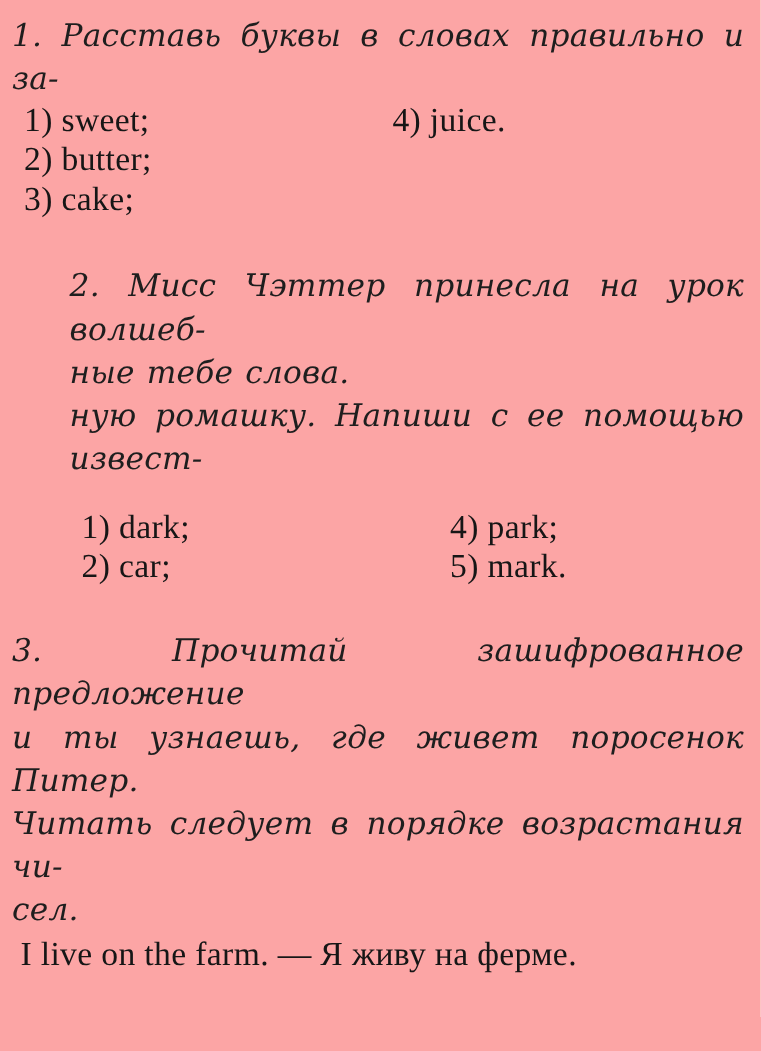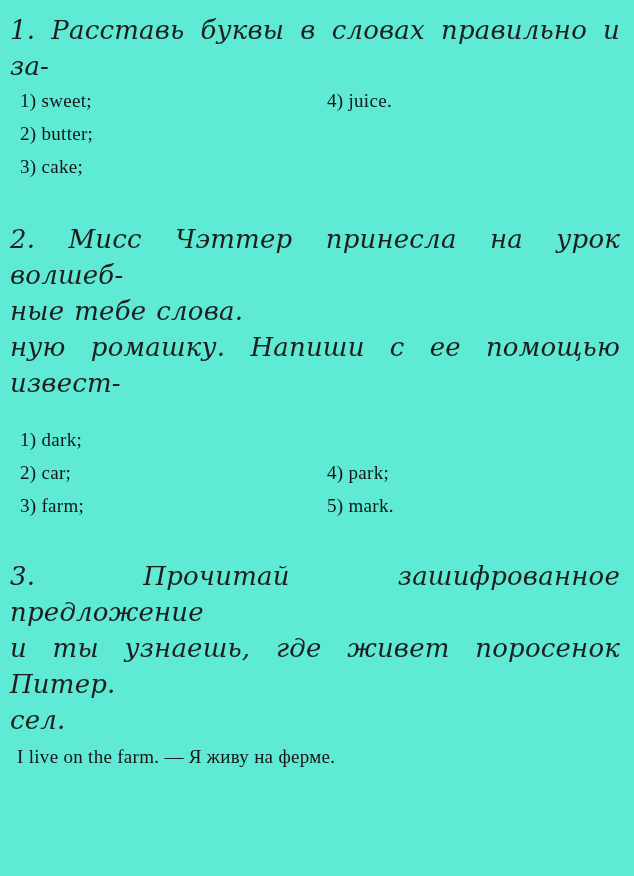--- a/index.html
+++ b/index.html
@@ -2,52 +2,52 @@
 <html><head>
 <meta charset="utf-8">
 <style>
   html,body{margin:0;padding:0;background:#ffffff;}
   .page{
     position:relative;
     width:634px;height:876px;
     box-sizing:border-box;
     padding:12px 14px 0 10px;
     overflow:hidden;
-    background:#5eead4;
+    background:#fca5a5;
     color:#1b1b1b;
     font-family:"Liberation Serif", serif;
   }
   .instr{
     font-family:"DejaVu Serif", serif;
     font-style:italic;
     font-size:26px;
     line-height:36px;
     letter-spacing:0.2px;
     word-spacing:1.5px;
     color:#1e1e1e;
   }
   .instr .line{white-space:nowrap;}
   .instr .line.just{
     white-space:normal;
     text-align:justify;
     text-align-last:justify;
   }
   .ans{
     font-family:"Liberation Serif", serif;
-    font-size:19px;
+    font-size:28px;
     line-height:33px;
     letter-spacing:0.3px;
     color:#161616;
   }
   .list{display:flex;margin-left:10px;}
   .col-left{width:307px;}
   .col-right{flex:1;}
   .item{white-space:nowrap;}
   .sentence{margin-left:7px;white-space:nowrap;}
-  .mt-t2{margin-top:38px;}
+  .mt-t2{margin-top:38px;margin-left:48px;}
   .mt-t3{margin-top:36px;}
   .mt-list2{margin-top:22px;align-items:flex-end;}
   .mt-ans3{margin-top:2px;}
 </style>
 </head>
 <body>
 
 <div class="page">
 
   <section>
@@ -69,31 +69,31 @@
   <section class="mt-t2">
     <div class="instr">
       <div class="line just">2. Мисс Чэттер принесла на урок волшеб-</div>
       <div class="line">ные тебе слова.</div>
       <div class="line just">ную ромашку. Напиши с ее помощью извест-</div>
     </div>
     <div class="ans list mt-list2">
       <div class="col-left">
         <div class="item">1) dark;</div>
         <div class="item">2) car;</div>
-        <div class="item">3) farm;</div>
       </div>
       <div class="col-right">
         <div class="item">4) park;</div>
         <div class="item">5) mark.</div>
       </div>
     </div>
   </section>
 
   <section class="mt-t3">
     <div class="instr">
       <div class="line just">3. Прочитай зашифрованное предложение</div>
       <div class="line just">и ты узнаешь, где живет поросенок Питер.</div>
+      <div class="line just">Читать следует в порядке возрастания чи-</div>
       <div class="line">сел.</div>
     </div>
     <div class="ans sentence mt-ans3">I live on the farm. — Я живу на ферме.</div>
   </section>
 
 </div>
 
 </body></html>

